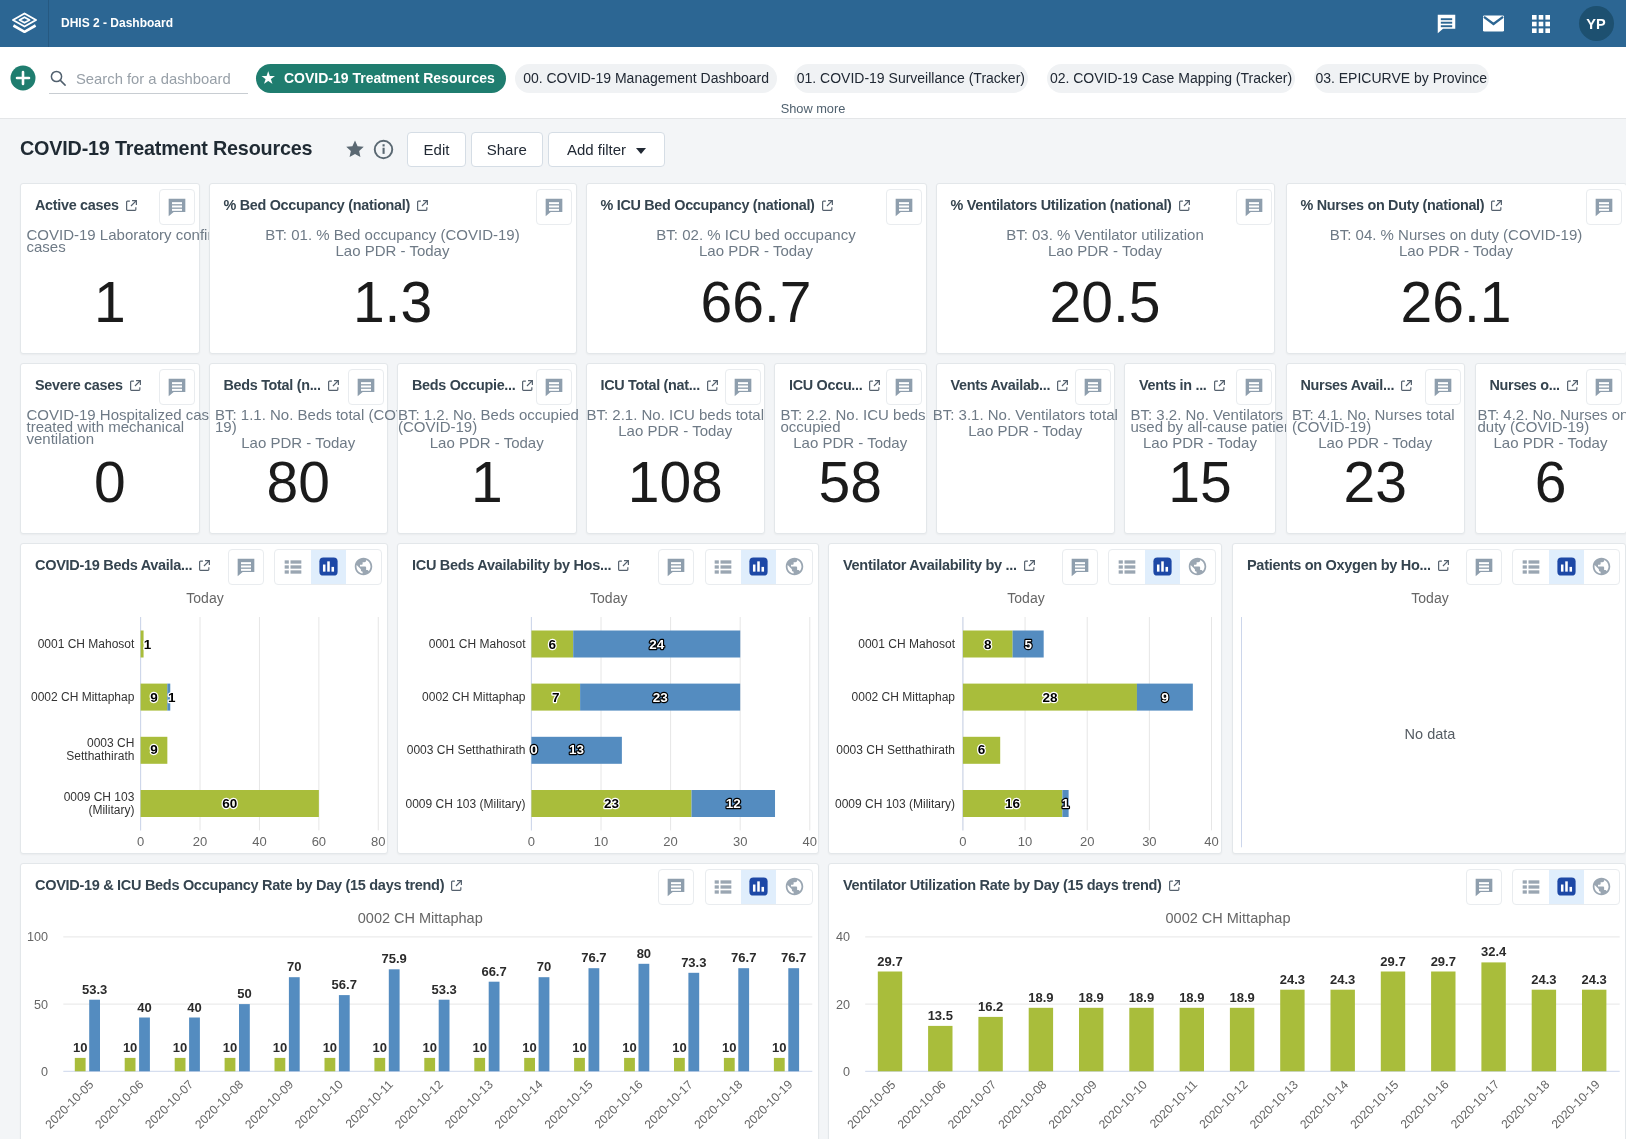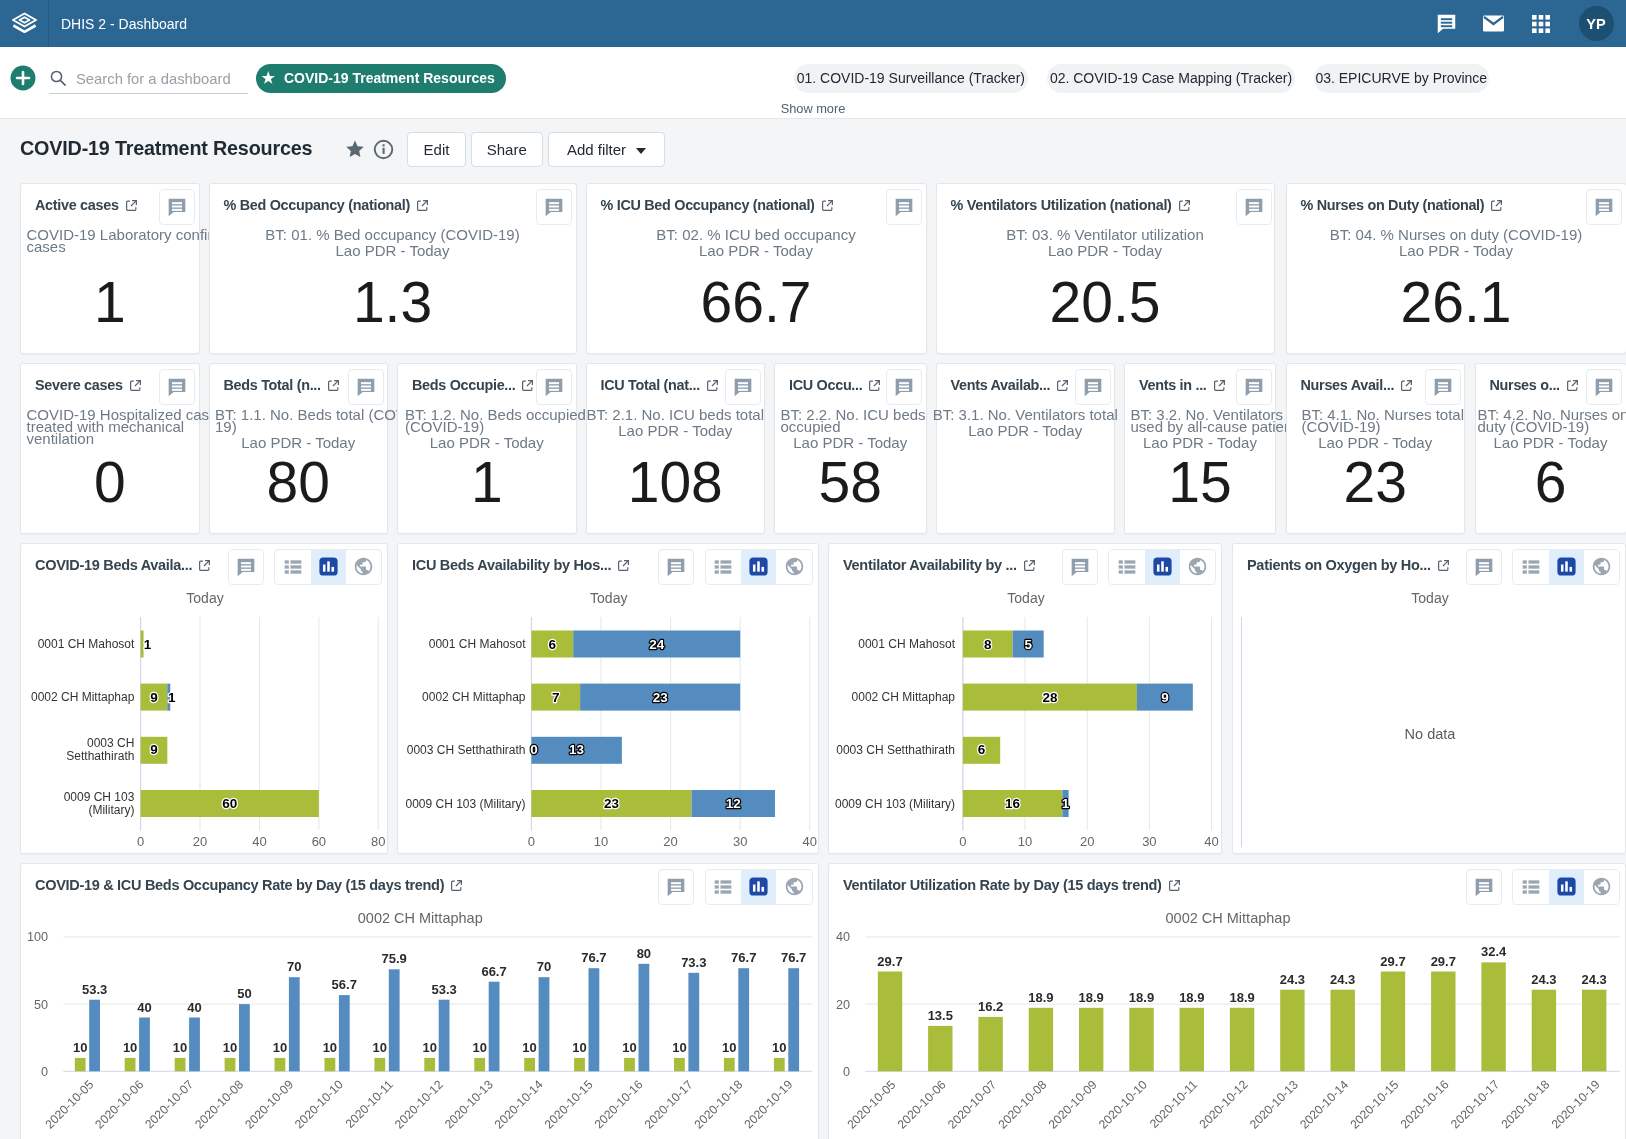--- a/index.html
+++ b/index.html
@@ -1,19 +1,19 @@
 <!DOCTYPE html>
 <html><head><meta charset="utf-8"><style>
 * { margin:0; padding:0; box-sizing:border-box; }
 html,body { width:1626px; height:1139px; overflow:hidden; background:#f3f5f7;
   font-family:"Liberation Sans", sans-serif; position:relative; }
 .header { position:absolute; left:0; top:0; width:1626px; height:47px; background:#2c6693; z-index:5; }
 .logo { position:absolute; left:11px; top:12px; }
 .hdivider { position:absolute; left:48px; top:0; width:1px; height:47px; background:rgba(0,0,0,0.12); }
-.htitle { position:absolute; left:61px; top:16px; color:#fff; font-size:14px; font-weight:normal;text-align:right; }
+.htitle { position:absolute; left:61px; top:16px; color:#fff; font-size:12px; font-weight:bold;text-align:right; }
 .hicon { position:absolute; }
 .avatar { position:absolute; width:35px; height:35px; border-radius:50%; background:#1d5070; color:#fff; font-size:14.5px; font-weight:bold;
   display:flex; align-items:center; justify-content:center; }
 .chipbar { position:absolute; left:0; top:47px; width:1626px; height:72px; background:#fff; z-index:4;
   border-bottom:1px solid #e4e6e8; }
 .plusbtn { position:absolute; left:9px; top:17px; }
 .searchicon { position:absolute; left:49px; top:22px; }
 .searchtext { position:absolute; left:76px; top:24px; font-size:14.8px; color:#98a0a8; }
 .searchline { position:absolute; left:49px; top:45.5px; width:199px; height:1.5px; background:#c8cdd2; }
 .chip { position:absolute; top:16.5px; height:29.5px; border-radius:15px; background:#f0f2f4; color:#212934;
@@ -91,20 +91,23 @@
 <svg class="searchicon" width="18" height="18" viewBox="0 0 24 24">
       <circle cx="10" cy="10" r="6.8" fill="none" stroke="#51606e" stroke-width="2"></circle>
       <path d="m15.5 15.5 6 6" stroke="#51606e" stroke-width="2" stroke-linecap="round"></path>
     </svg>
 <div class="searchtext">Search for a dashboard</div>
 <div class="searchline"></div>
 <div class="chip sel" style="left:255.8px;width:250.7px">
       <span class="star">★</span>
       <span>COVID-19 Treatment Resources</span>
     </div>
+    <div class="chip" style="left:515.2px;width:261.8px">
+      <span>00. COVID-19 Management Dashboard</span>
+    </div>
     <div class="chip" style="left:794px;width:233.7px">
       <span>01. COVID-19 Surveillance (Tracker)</span>
     </div>
     <div class="chip" style="left:1047px;width:248px">
       <span>02. COVID-19 Case Mapping (Tracker)</span>
     </div>
     <div class="chip" style="left:1313.7px;width:175.2px">
       <span>03. EPICURVE by Province</span>
     </div>
 <div class="showmore">Show more</div>
@@ -291,21 +294,21 @@
     </div>
     <div class="chatbox" style="left:138.0px;top:4.5px">
       <svg width="20" height="20" viewBox="0 0 24 24">
 <path fill="#8e9ead" d="M2 2h20v16H8l-6 5z"></path>
 <rect x="6" y="6.2" width="12" height="2.4" fill="#fff"></rect>
 <rect x="6" y="10.2" width="12" height="2.4" fill="#fff"></rect>
 <rect x="6" y="14.2" width="12" height="2.4" fill="#fff"></rect>
 </svg>
     </div>
     <div class="subarea">
-      <div class="subcenter" style="justify-content:flex-start;padding-left:7px">
+      <div class="subcenter" style="justify-content:flex-start;padding-left:0">
         <div class="subblock">BT: 1.2. No. Beds occupied<br>(COVID-19)</div>
       </div>
       <div class="lao">Lao PDR - Today</div>
     </div>
     <div class="bignum" style="font-size:57px">1</div>
   </div>
 <div class="card" style="left:585.5px;top:363px;width:179.5px;height:170.5px">
     <div class="cardtitle">
       <span class="ttext">ICU Total (nat...</span>
       <svg width="13" height="13" viewBox="0 0 24 24" style="flex:none">
@@ -405,21 +408,21 @@
     </div>
     <div class="chatbox" style="left:138.0px;top:4.5px">
       <svg width="20" height="20" viewBox="0 0 24 24">
 <path fill="#8e9ead" d="M2 2h20v16H8l-6 5z"></path>
 <rect x="6" y="6.2" width="12" height="2.4" fill="#fff"></rect>
 <rect x="6" y="10.2" width="12" height="2.4" fill="#fff"></rect>
 <rect x="6" y="14.2" width="12" height="2.4" fill="#fff"></rect>
 </svg>
     </div>
     <div class="subarea">
-      <div class="subcenter" style="justify-content:flex-end;padding-left:5.5px">
+      <div class="subcenter" style="justify-content:flex-start;padding-left:5.5px">
         <div class="subblock">BT: 4.1. No. Nurses total<br>(COVID-19)</div>
       </div>
       <div class="lao">Lao PDR - Today</div>
     </div>
     <div class="bignum" style="font-size:57px">23</div>
   </div>
 <div class="card" style="left:1474.5px;top:363px;width:152px;height:170.5px">
     <div class="cardtitle">
       <span class="ttext">Nurses o...</span>
       <svg width="13" height="13" viewBox="0 0 24 24" style="flex:none">

